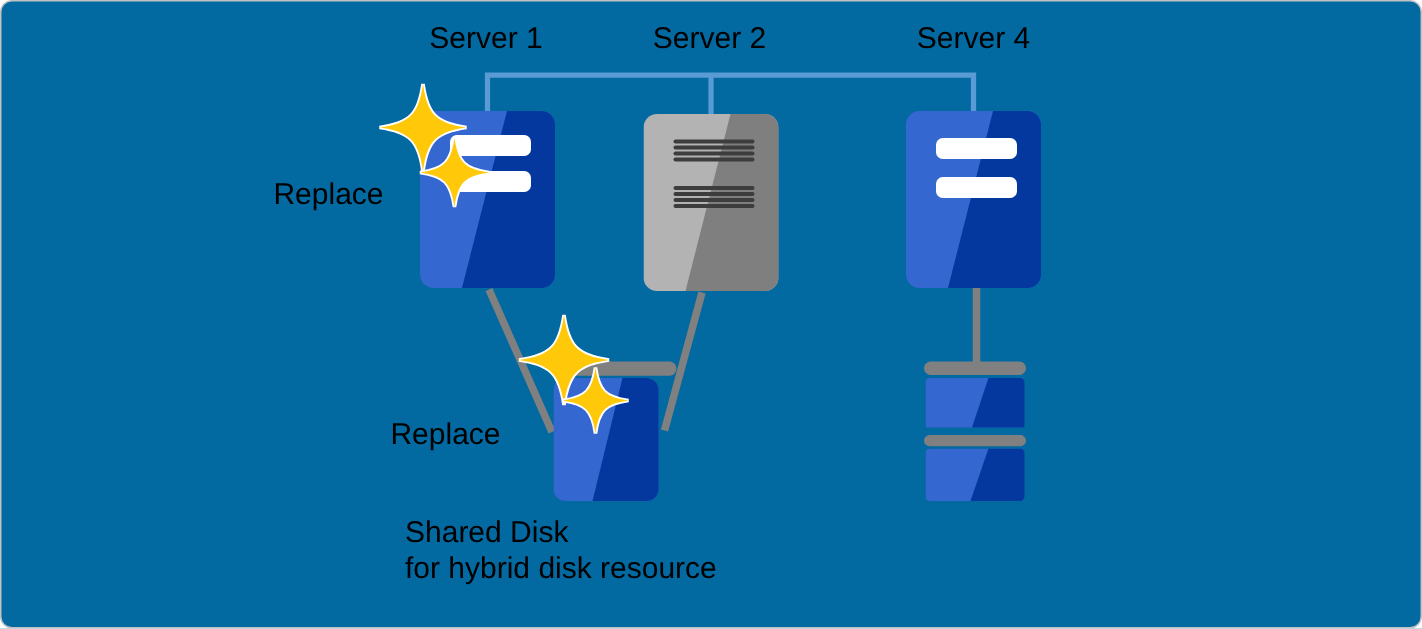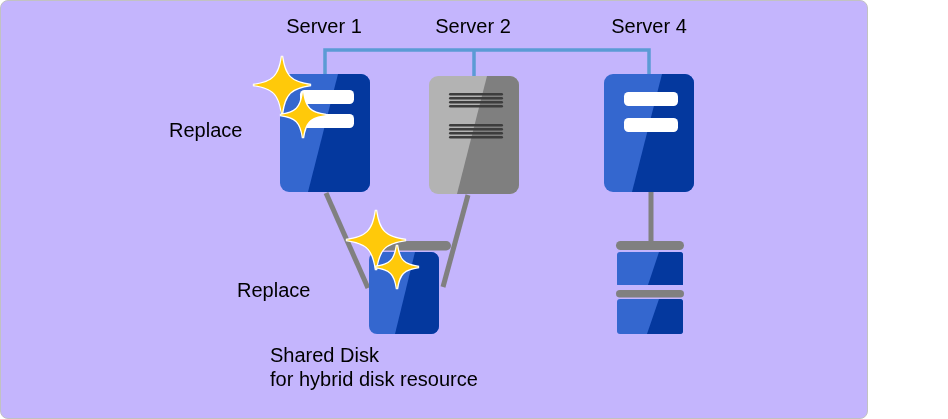--- a/index.html
+++ b/index.html
@@ -1,36 +1,36 @@
 <!DOCTYPE html>
 <html><head>
 <meta charset="utf-8">
 <style>
   html,body{margin:0;padding:0;background:#fff;}
   .canvas{
     position:relative;
-    width:868px;height:419px;
+    width:948px;height:419px;
     box-sizing:border-box;
-    background:#c4b5fd;
+    background:#0369a1;
     border:1.5px solid #c2c2c2;
     border-radius:8px;
     overflow:hidden;
     font-family:"Liberation Sans", sans-serif;
     color:#000;
   }
   .diagram-svg{position:absolute;left:0;top:0;width:948px;height:419px;}
   .lbl{
     position:absolute;
     font-size:20px;
     line-height:23px;
     white-space:nowrap;
     color:#000;
   }
   .lbl.center{text-align:center;}
-  .lbl.right{text-align:left;}
+  .lbl.right{text-align:center;}
   .caption{
     position:absolute;
     font-size:20px;
     line-height:24px;
     color:#000;
   }
   
   .fill-blue-light{fill:#3467CF;}
   .fill-blue-dark{fill:#04389E;}
   .fill-gray-light{fill:#B3B3B3;}

